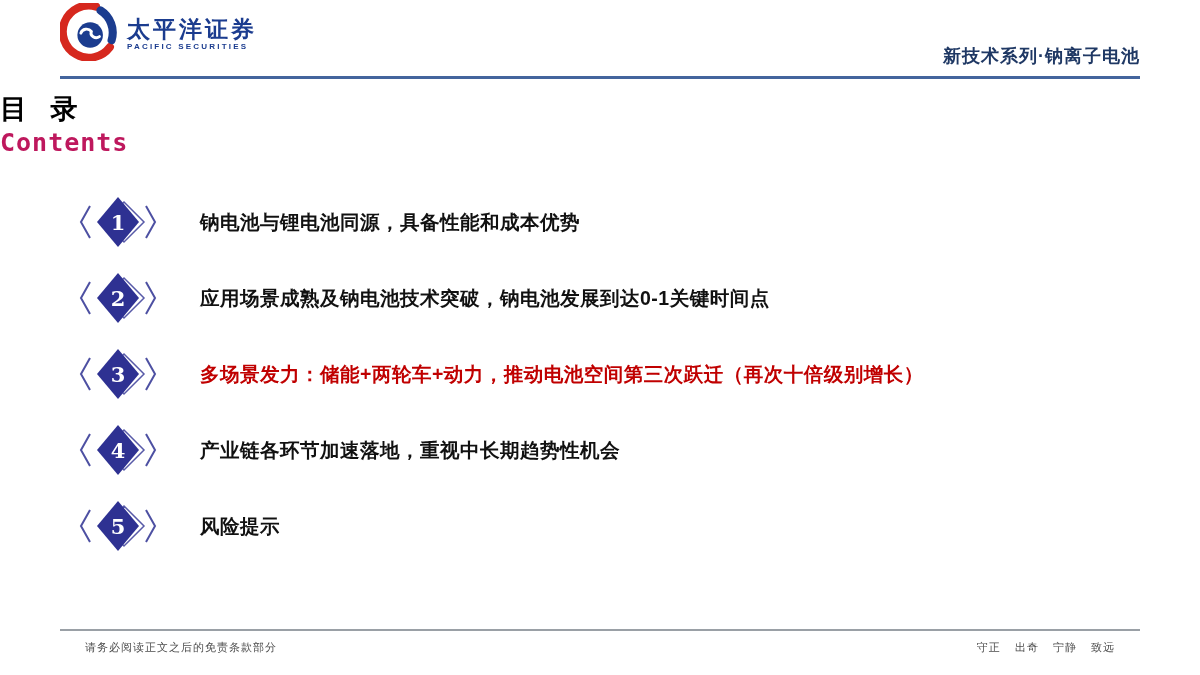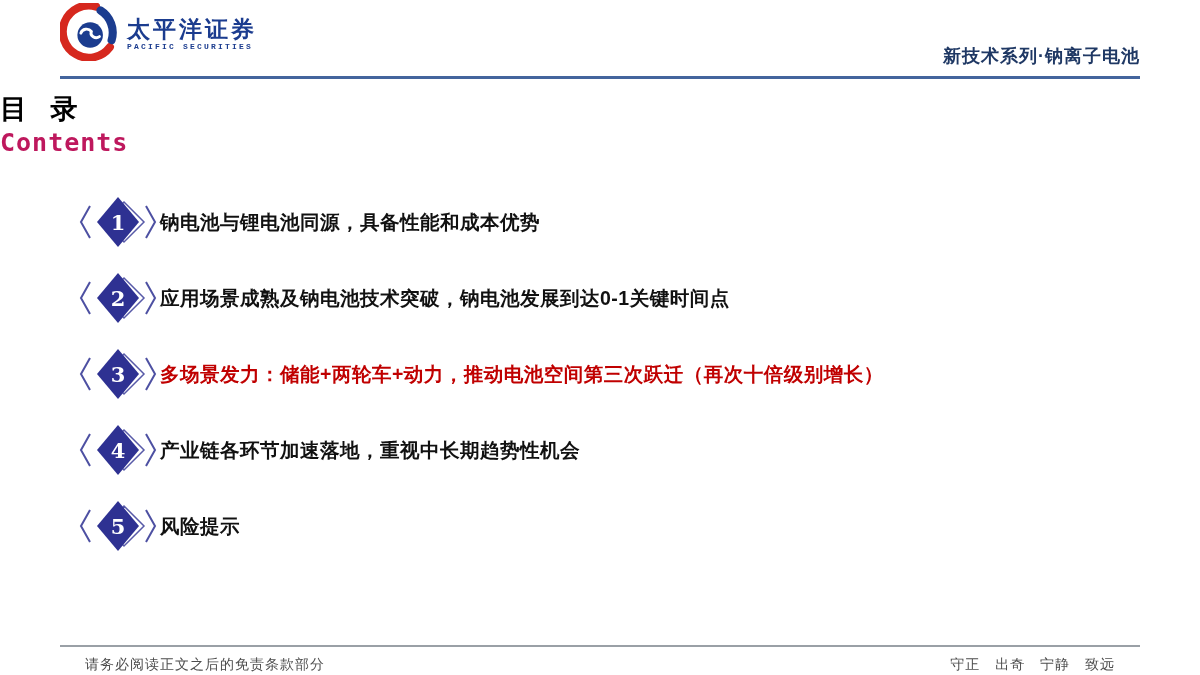--- a/index.html
+++ b/index.html
@@ -48,21 +48,20 @@
     font-weight:bold;
     letter-spacing:3px;
     line-height:1.1;
   }
   .logo-en{
     color:var(--brand-navy);
     font-size:8px;
     font-weight:bold;
     letter-spacing:2.2px;
     margin-top:0;
-    font-family:Liberation Mono, monospace;
   }
   .series-title{
     color:var(--header-navy);
     font-size:18px;
     font-weight:bold;
     padding-bottom:8px;
     letter-spacing:1px;
     text-align:center;
   }
   
@@ -91,20 +90,21 @@
     top:184px;left:76px;right:50px;
   }
   .toc-item{
     height:76px;
     display:flex;
     align-items:center;
   }
   .marker{flex:0 0 84px;height:60px;}
   .marker svg{display:block;}
   .toc-label{
+    margin-left:40px;
     font-size:19.5px;
     font-weight:bold;
     color:var(--text-black);
     letter-spacing:0.5px;
   }
   .toc-item.highlight .toc-label{color:var(--highlight-red);}
   .marker .chev{stroke:var(--diamond-navy);stroke-width:2;fill:none;opacity:.85;}
   .marker .outline{stroke:var(--diamond-navy);stroke-width:1.5;fill:none;opacity:.8;}
   .marker .fill{fill:var(--diamond-navy);}
   .marker text{
@@ -115,24 +115,23 @@
     text-anchor:middle;
   }
   
   .footer{
     position:absolute;
     left:60px;right:60px;top:629px;
     border-top:2px solid var(--footer-line);
     padding:9px 25px 0 25px;
     display:flex;
     justify-content:space-between;
-    font-size:14px;
+    font-size:11px;
     color:var(--footer-gray);
     letter-spacing:1px;
-    margin-top:16px;
   }
   .footer .motto{word-spacing:10px;}
 </style>
 </head>
 <body>
 
 <div class="slide">
 
   <div class="header">
     <div class="logo">

